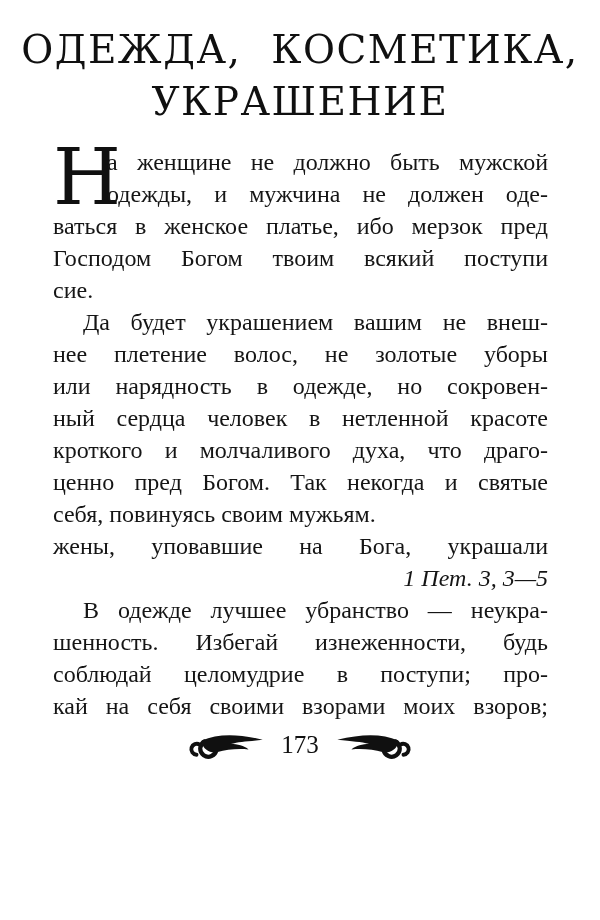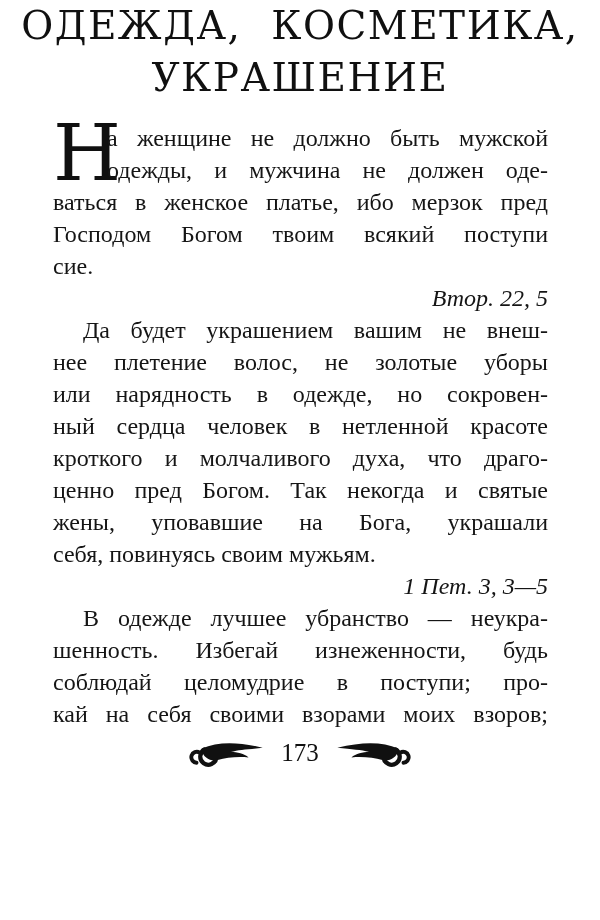--- a/index.html
+++ b/index.html
@@ -7,20 +7,21 @@
   body {
     background: #ffffff;
     color: #151515;
     font-family: "Liberation Serif", "DejaVu Serif", serif;
     overflow: hidden;
   }
   .page { width: 600px; height: 920px; position: relative; }
 
   
   .heading {
+    margin-top: 24px;
     text-align: center;
     font-family: "DejaVu Serif", "Liberation Serif", serif;
     font-size: 39px;
     line-height: 52px;
     letter-spacing: 1.5px;
     word-spacing: 16px;
     font-weight: normal;
     color: #101010;
   }
 
@@ -84,32 +85,31 @@
 
   <div class="content">
 
     <div class="para">
       <div class="dropcap">Н</div>
       <div class="line">а женщине не должно быть мужской</div>
       <div class="line">одежды, и мужчина не должен оде-</div>
       <div class="line">ваться в женское платье, ибо мерзок пред</div>
       <div class="line">Господом Богом твоим всякий поступи</div>
       <div class="line endline">сие.</div>
-      <div class="ref">Втор. 22, 5</div>
     </div>
 
     <div class="para">
       <div class="line indent">Да будет украшением вашим не внеш-</div>
       <div class="line">нее плетение волос, не золотые уборы</div>
       <div class="line">или нарядность в одежде, но сокровен-</div>
       <div class="line"><span>ный сердца человек в нетленной</span> <span class="it">красоте</span></div>
       <div class="line">кроткого и молчаливого духа, что драго-</div>
       <div class="line">ценно пред Богом. Так некогда и святые</div>
+      <div class="line endline">себя, повинуясь своим мужьям.</div>
       <div class="line">жены, уповавшие на Бога, украшали</div>
-      <div class="line endline">себя, повинуясь своим мужьям.</div>
       <div class="ref">1 Пет. 3, 3—5</div>
     </div>
 
     <div class="para">
       <div class="line indent">В одежде лучшее убранство — неукра-</div>
       <div class="line">шенность. Избегай изнеженности, будь</div>
       <div class="line">соблюдай целомудрие в поступи; про-</div>
       <div class="line">кай на себя своими взорами моих взоров;</div>
     </div>
 

